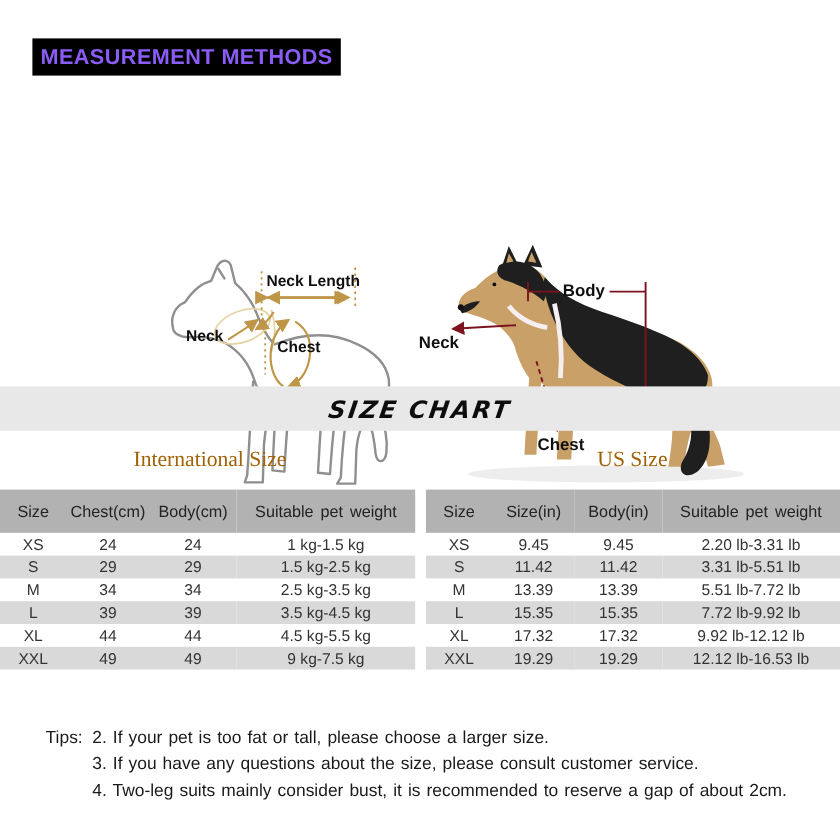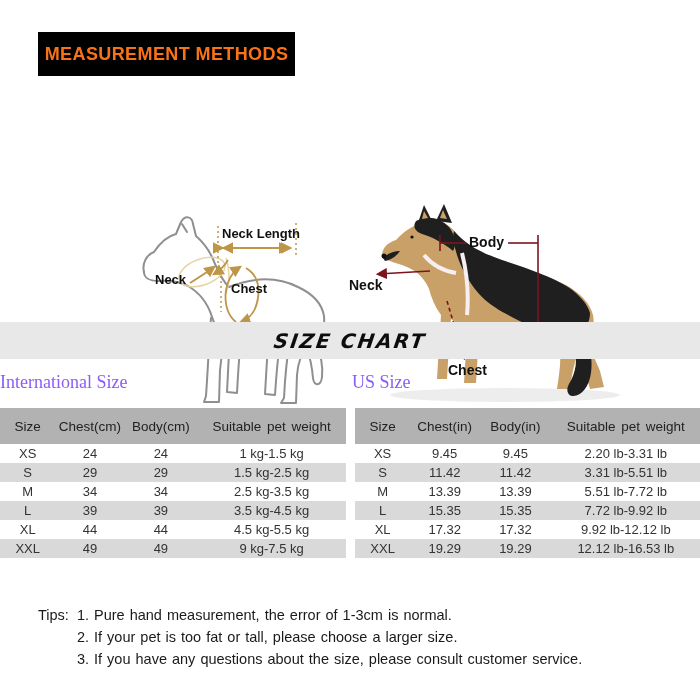--- a/index.html
+++ b/index.html
@@ -2,44 +2,44 @@
 <html><head>
 <meta charset="utf-8">
 <style>
   * { box-sizing: border-box; }
   html,body { margin:0; padding:0; }
   body {
     width:700px; height:700px; position:relative; overflow:hidden;
     background:#ffffff; font-family:"Liberation Sans", sans-serif;
   }
   .title-bar {
-    position:absolute; left:38px; top:32px; width:257px; height:44px;
-    background:#000; color:#f97316; display:flex; align-items:center; justify-content:center;
+    position:absolute; left:27px; top:32px; width:257px; height:31px;
+    background:#000; color:#8b5cf6; display:flex; align-items:center; justify-content:center;
     font-size:18px; font-weight:600; letter-spacing:0.4px; white-space:nowrap;
   }
   .diagram-area { position:absolute; left:0; top:100px; width:700px; height:222px; }
   .dog-svg { position:absolute; }
   #left-dog-svg { left:130px; top:110px; width:230px; height:210px; }
   #right-dog-svg { left:350px; top:103px; width:295px; height:205px; }
   .anno {
     position:absolute; font-weight:bold; color:#101010; white-space:nowrap;
     font-size:13px; line-height:14px;
   }
   .anno.big { font-size:14px; line-height:15px; }
   .size-chart-band {
     position:absolute; left:0; top:322px; width:700px; height:37px;
     background:#e8e8e8; display:flex; align-items:center; justify-content:center;
   }
   .size-chart-band span {
     font-family:"DejaVu Sans", sans-serif; font-style:italic; font-weight:bold;
     font-size:20px; letter-spacing:2px; transform:skewX(-8deg); color:#0d0d0d;
   }
   .section-heading {
-    position:absolute; top:372px; width:350px; 
-    font-family:"Liberation Serif", serif; font-size:18px; color:#8b5cf6;
+    position:absolute; top:372px; width:350px; text-align:center;
+    font-family:"Liberation Serif", serif; font-size:18px; color:#a16207;
   }
   #intl-heading { left:0; }
   #us-heading { left:352px; }
   table.size-table {
     position:absolute; top:408px; border-collapse:collapse; table-layout:fixed;
   }
   #intl-table { left:0; width:346px; }
   #us-table { left:355px; width:345px; }
   .size-table th {
     background:#b2b2b2; height:36px; font-weight:normal;
@@ -206,21 +206,21 @@
 <table id="us-table" class="size-table">
   <colgroup>
       <col class="c1">
       <col class="c2">
       <col class="c3">
       <col class="c4">
     </colgroup>
   <thead>
       <tr>
         <th>Size</th>
-        <th>Chest(in)</th>
+        <th>Size(in)</th>
         <th>Body(in)</th>
         <th>Suitable pet weight</th>
       </tr>
     </thead>
   <tbody>
       <tr>
         <td>XS</td>
         <td>9.45</td>
         <td>9.45</td>
         <td>2.20 lb-3.31 lb</td>
@@ -254,17 +254,17 @@
         <td>19.29</td>
         <td>19.29</td>
         <td>12.12 lb-16.53 lb</td>
       </tr>
     </tbody>
 </table>
 
 <div class="tips">
   <div class="tips-label">Tips:</div>
   <div>
-      <div class="tip-line">1. Pure hand measurement, the error of 1-3cm is normal.</div>
       <div class="tip-line">2. If your pet is too fat or tall, please choose a larger size.</div>
       <div class="tip-line">3. If you have any questions about the size, please consult customer service.</div>
+      <div class="tip-line">4. Two-leg suits mainly consider bust, it is recommended to reserve a gap of about 2cm.</div>
     </div>
 </div>
 
 </body></html>

